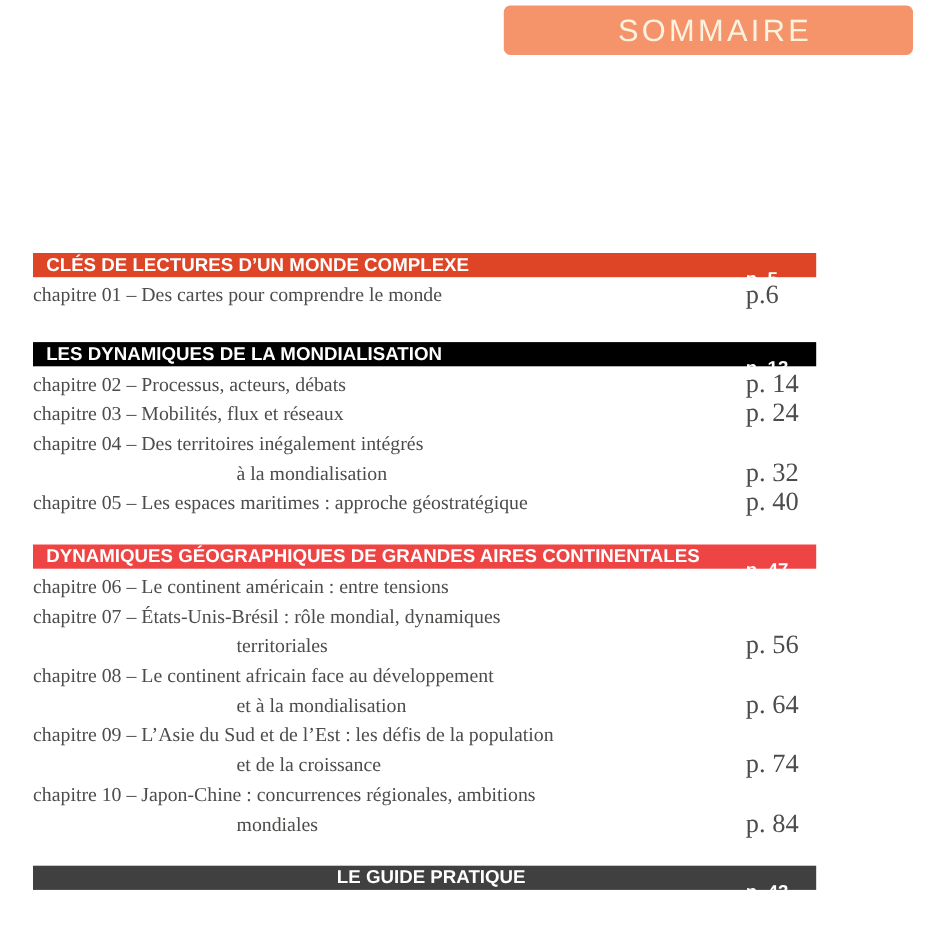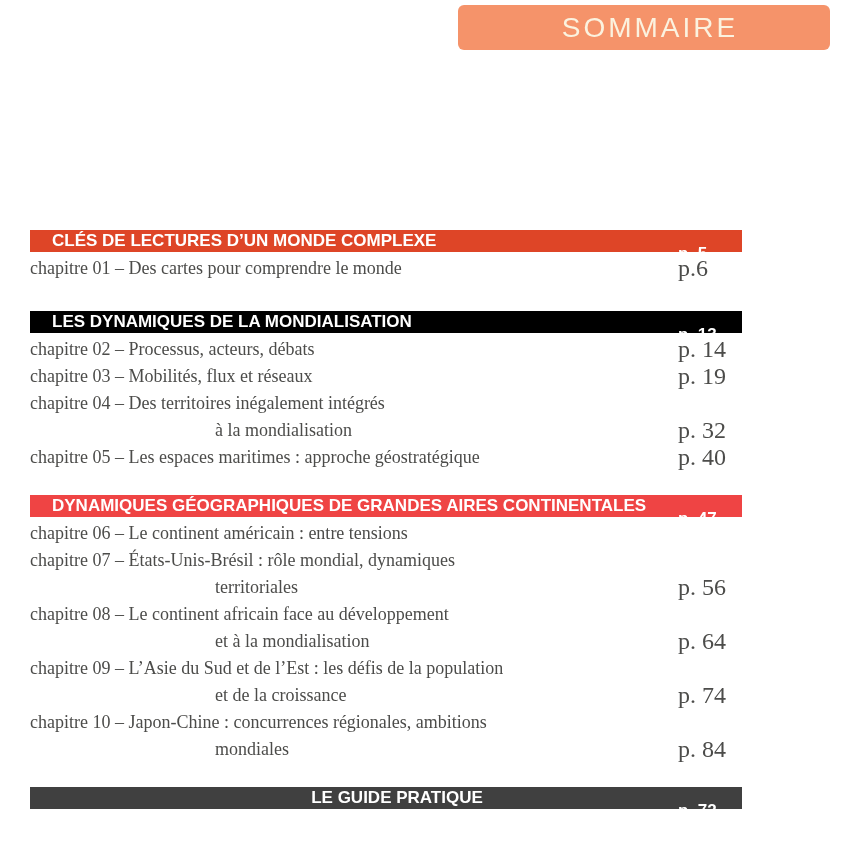--- a/index.html
+++ b/index.html
@@ -34,21 +34,21 @@
   .section:nth-child(2) { margin-top: 29px; }
   .section:nth-child(3) { margin-top: 24px; }
   .section:nth-child(4) { margin-top: 24px; }
   .banner {
     position: relative;
     height: 22px;
     margin-bottom: 3px;
   }
   .banner-title {
     display: inline-block;
-    padding-left: 22px;
+    padding-left: 12px;
     line-height: 22px;
     color: #ffffff;
     font-weight: 700;
     font-size: 17px;
     white-space: nowrap;
     font-family: "Liberation Sans", sans-serif;
   }
   .banner-page {
     position: absolute;
     left: 648px; top: 13px;
@@ -87,33 +87,33 @@
 </div>
 
 <div class="toc">
     <div class="section">
       <div class="banner" style="background: rgb(222, 69, 39);"><span class="banner-title">CLÉS DE LECTURES D’UN MONDE COMPLEXE</span><span class="banner-page">p. 5</span></div>
       <div class="entry-line"><span class="entry-text">chapitre 01 – Des cartes pour comprendre le monde</span><span class="entry-page">p.6</span></div>
     </div>
     <div class="section">
       <div class="banner" style="background: #000000;"><span class="banner-title">LES DYNAMIQUES DE LA MONDIALISATION</span><span class="banner-page">p. 13</span></div>
       <div class="entry-line"><span class="entry-text">chapitre 02 – Processus, acteurs, débats</span><span class="entry-page">p. 14</span></div>
-      <div class="entry-line"><span class="entry-text">chapitre 03 – Mobilités, flux et réseaux</span><span class="entry-page">p. 19</span></div>
+      <div class="entry-line"><span class="entry-text">chapitre 03 – Mobilités, flux et réseaux</span><span class="entry-page">p. 24</span></div>
       <div class="entry-line"><span class="entry-text">chapitre 04 – Des territoires inégalement intégrés</span></div>
       <div class="entry-line cont"><span class="entry-text">à la mondialisation</span><span class="entry-page">p. 32</span></div>
       <div class="entry-line"><span class="entry-text">chapitre 05 – Les espaces maritimes : approche géostratégique</span><span class="entry-page">p. 40</span></div>
     </div>
     <div class="section">
       <div class="banner" style="background: #ef4444;"><span class="banner-title">DYNAMIQUES GÉOGRAPHIQUES DE GRANDES AIRES CONTINENTALES</span><span class="banner-page">p. 47</span></div>
       <div class="entry-line"><span class="entry-text">chapitre 06 – Le continent américain : entre tensions</span></div>
       <div class="entry-line"><span class="entry-text">chapitre 07 – États-Unis-Brésil : rôle mondial, dynamiques</span></div>
       <div class="entry-line cont"><span class="entry-text">territoriales</span><span class="entry-page">p. 56</span></div>
       <div class="entry-line"><span class="entry-text">chapitre 08 – Le continent africain face au développement</span></div>
       <div class="entry-line cont"><span class="entry-text">et à la mondialisation</span><span class="entry-page">p. 64</span></div>
       <div class="entry-line"><span class="entry-text">chapitre 09 – L’Asie du Sud et de l’Est : les défis de la population</span></div>
       <div class="entry-line cont"><span class="entry-text">et de la croissance</span><span class="entry-page">p. 74</span></div>
       <div class="entry-line"><span class="entry-text">chapitre 10 – Japon-Chine : concurrences régionales, ambitions</span></div>
       <div class="entry-line cont"><span class="entry-text">mondiales</span><span class="entry-page">p. 84</span></div>
     </div>
     <div class="section">
-      <div class="banner" style="background: #404040; text-align: center;"><span class="banner-title">LE GUIDE PRATIQUE</span><span class="banner-page">p. 72</span></div>
+      <div class="banner" style="background: #404040; text-align: center;"><span class="banner-title">LE GUIDE PRATIQUE</span><span class="banner-page">p. 43</span></div>
     </div>
   </div>
 
 </body></html>

